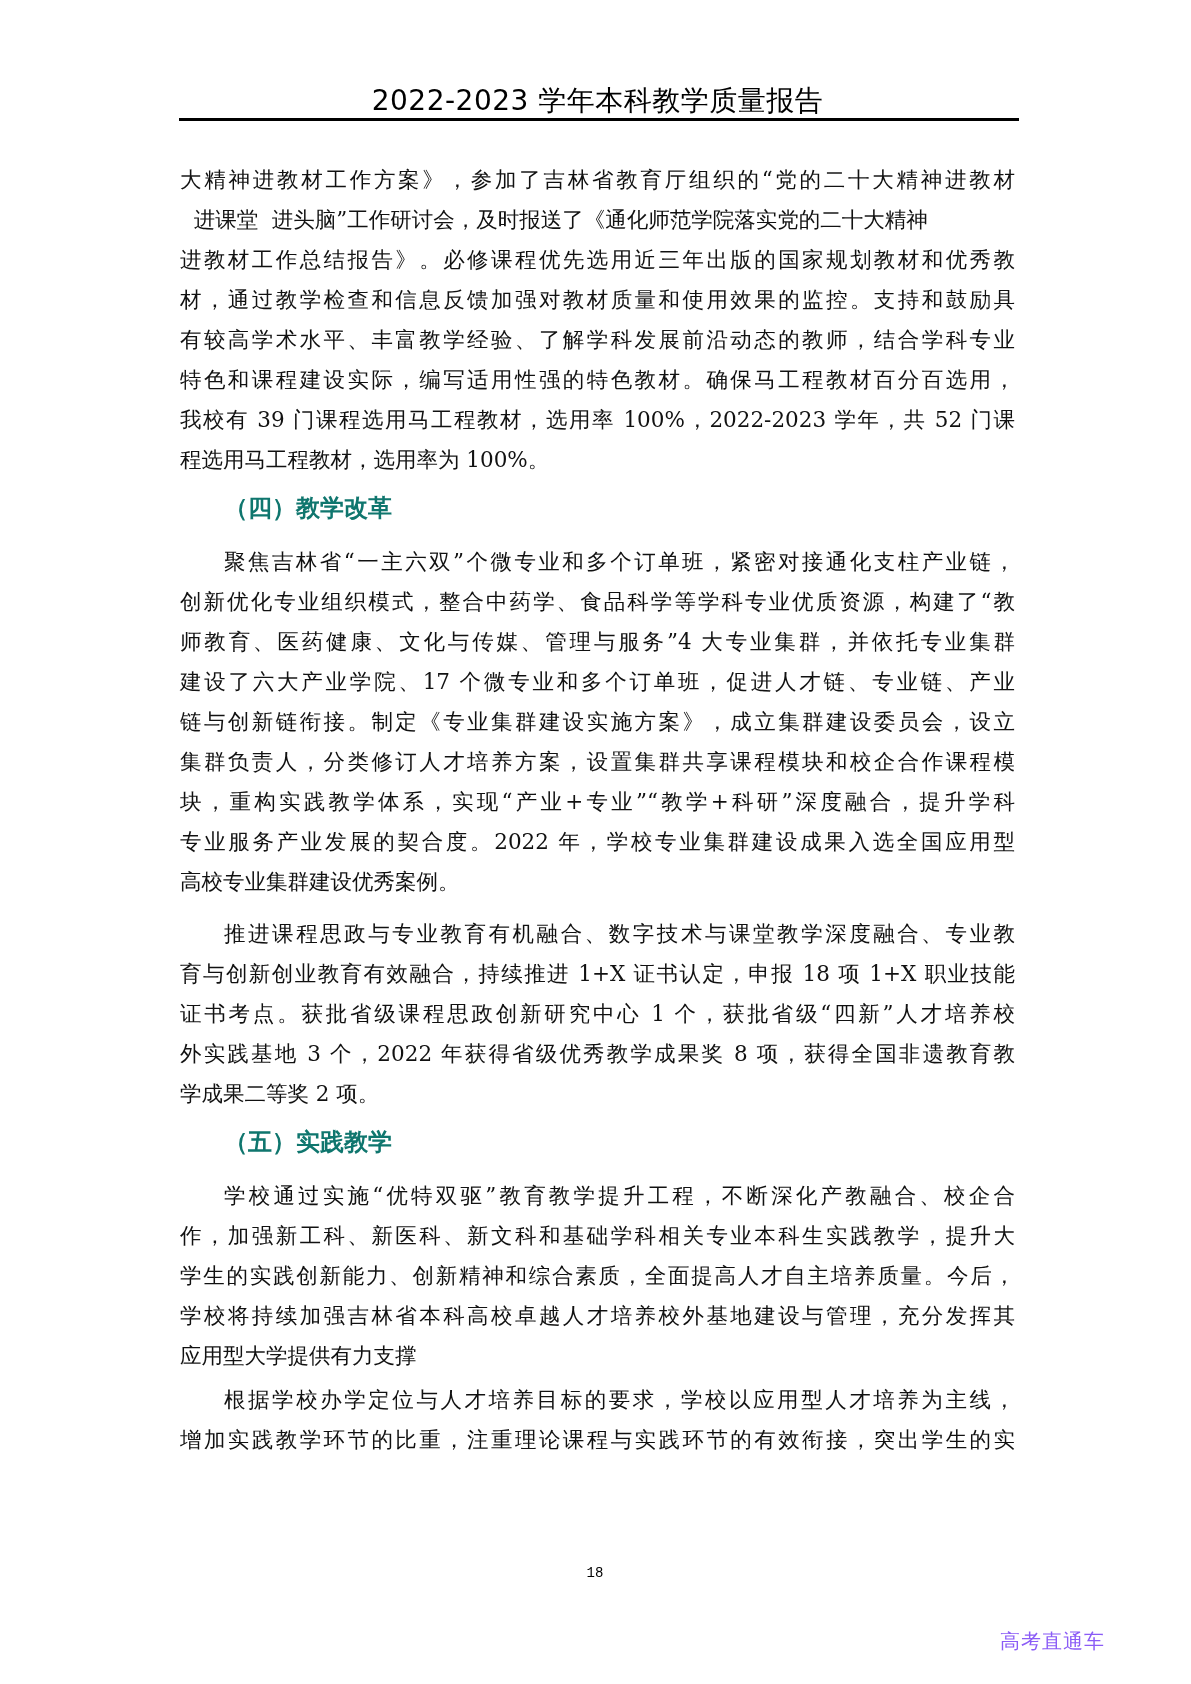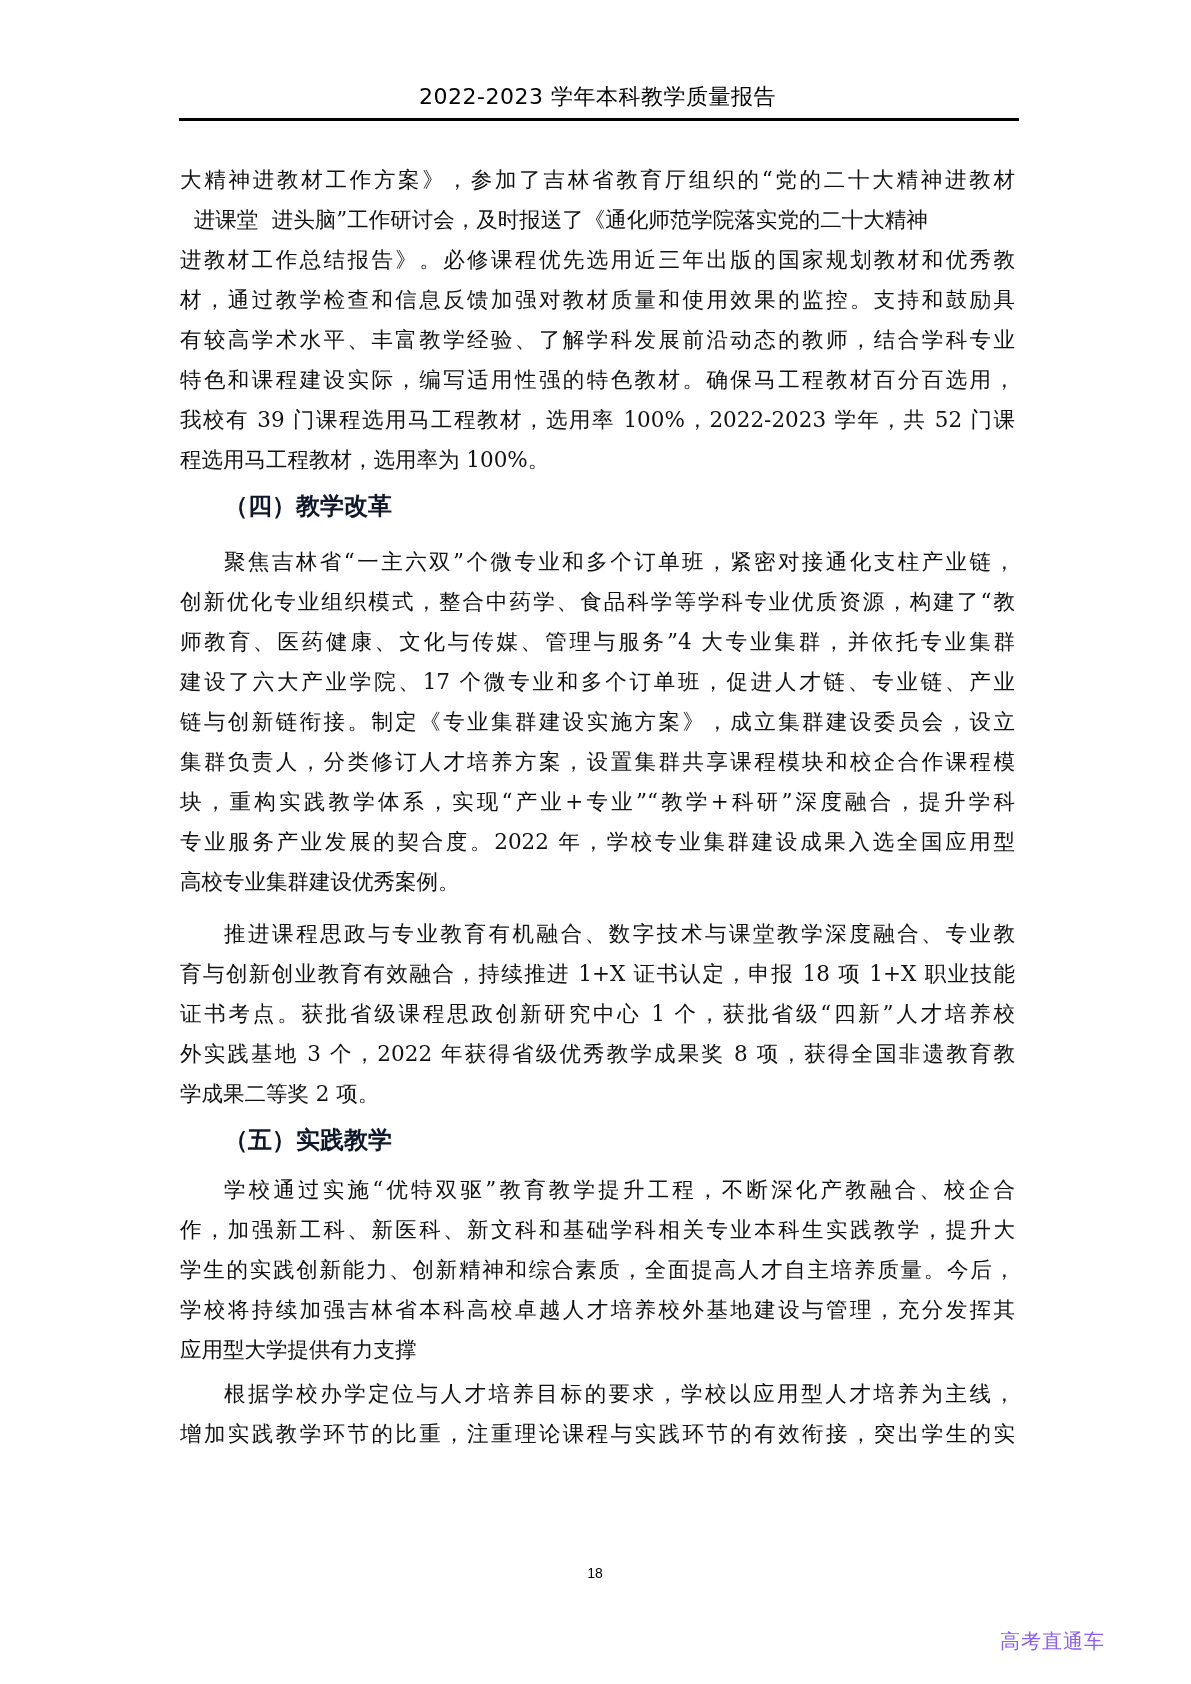--- a/index.html
+++ b/index.html
@@ -14,21 +14,21 @@
       overflow: hidden;
       color: #111111;
     }
     .page-header {
       position: absolute;
       left: 180px;
       top: 82px;
       width: 835px;
       text-align: center;
       font-family: "DejaVu Sans", sans-serif;
-      font-size: 22px;
+      font-size: 28px;
       font-weight: normal;
       letter-spacing: 0.5px;
       color: #000;
     }
     .header-rule {
       position: absolute;
       left: 179px;
       top: 118px;
       width: 840px;
       height: 3px;
@@ -52,33 +52,33 @@
     .line.justify {
       text-align: justify;
       text-align-last: justify;
     }
     .indent {
       padding-left: 44px;
     }
     .section-heading {
       height: 56px;
       line-height: 56px;
-      font-family: Liberation Mono, monospace;
+      font-family: Liberation Serif, serif;
       font-size: 24px;
       font-weight: bold;
       padding-left: 44px;
-      color: #0f172a;
+      color: #0f766e;
     }
     .page-number {
       position: absolute;
       left: 565px;
       top: 1565px;
       width: 60px;
       text-align: center;
-      font-family: Liberation Sans, sans-serif;
+      font-family: Liberation Mono, monospace;
       font-size: 14px;
       color: #000;
     }
     .watermark {
       position: absolute;
       left: 1000px;
       top: 1628px;
       font-family: "DejaVu Sans", sans-serif;
       font-size: 20px;
       color: #8b5cf6;
@@ -121,21 +121,21 @@
   <div style="margin-top:12px;">
     <div class="line justify indent">推进课程思政与专业教育有机融合、数字技术与课堂教学深度融合、专业教</div>
     <div class="line justify">育与创新创业教育有效融合，持续推进 1+X 证书认定，申报 18 项 1+X 职业技能</div>
     <div class="line justify">证书考点。获批省级课程思政创新研究中心 1 个，获批省级“四新”人才培养校</div>
     <div class="line justify">外实践基地 3 个，2022 年获得省级优秀教学成果奖 8 项，获得全国非遗教育教</div>
     <div class="line">学成果二等奖 2 项。</div>
   </div>
 
   <div class="section-heading">（五）实践教学</div>
 
-  <div style="">
+  <div style="margin-top:6px;">
     <div class="line justify indent">学校通过实施“优特双驱”教育教学提升工程，不断深化产教融合、校企合</div>
     <div class="line justify">作，加强新工科、新医科、新文科和基础学科相关专业本科生实践教学，提升大</div>
     <div class="line justify">学生的实践创新能力、创新精神和综合素质，全面提高人才自主培养质量。今后，</div>
     <div class="line justify">学校将持续加强吉林省本科高校卓越人才培养校外基地建设与管理，充分发挥其</div>
     <div class="line">应用型大学提供有力支撑</div>
   </div>
 
   <div style="margin-top:4px;">
     <div class="line justify indent">根据学校办学定位与人才培养目标的要求，学校以应用型人才培养为主线，</div>
     <div class="line justify">增加实践教学环节的比重，注重理论课程与实践环节的有效衔接，突出学生的实</div>

